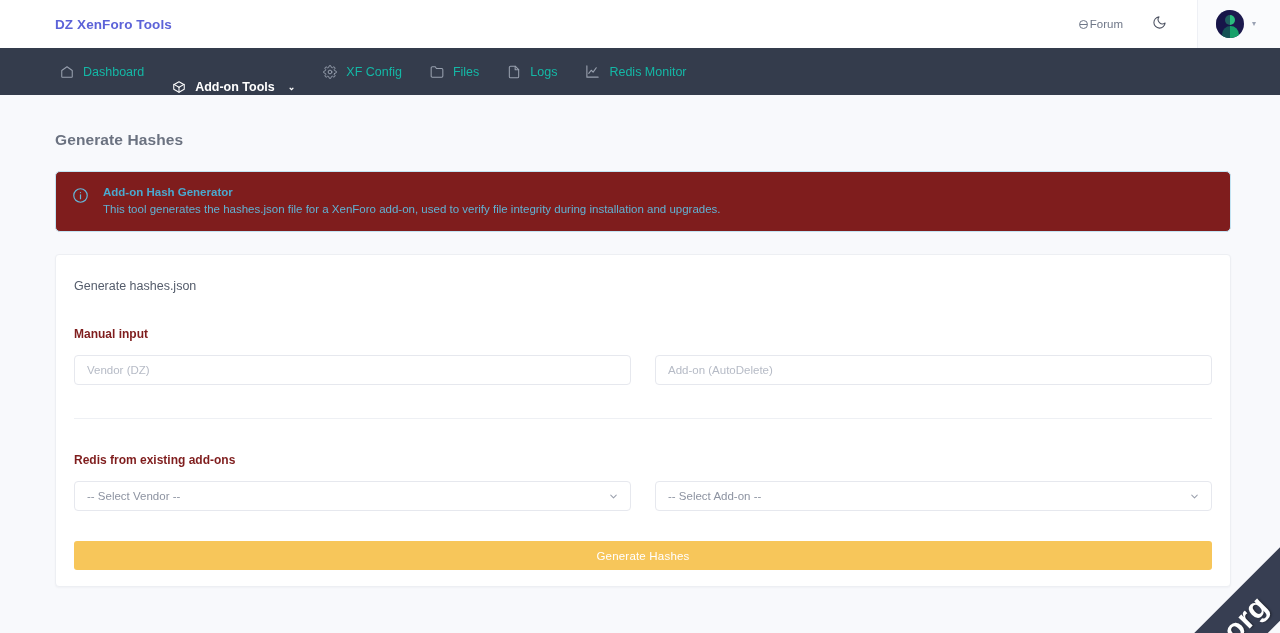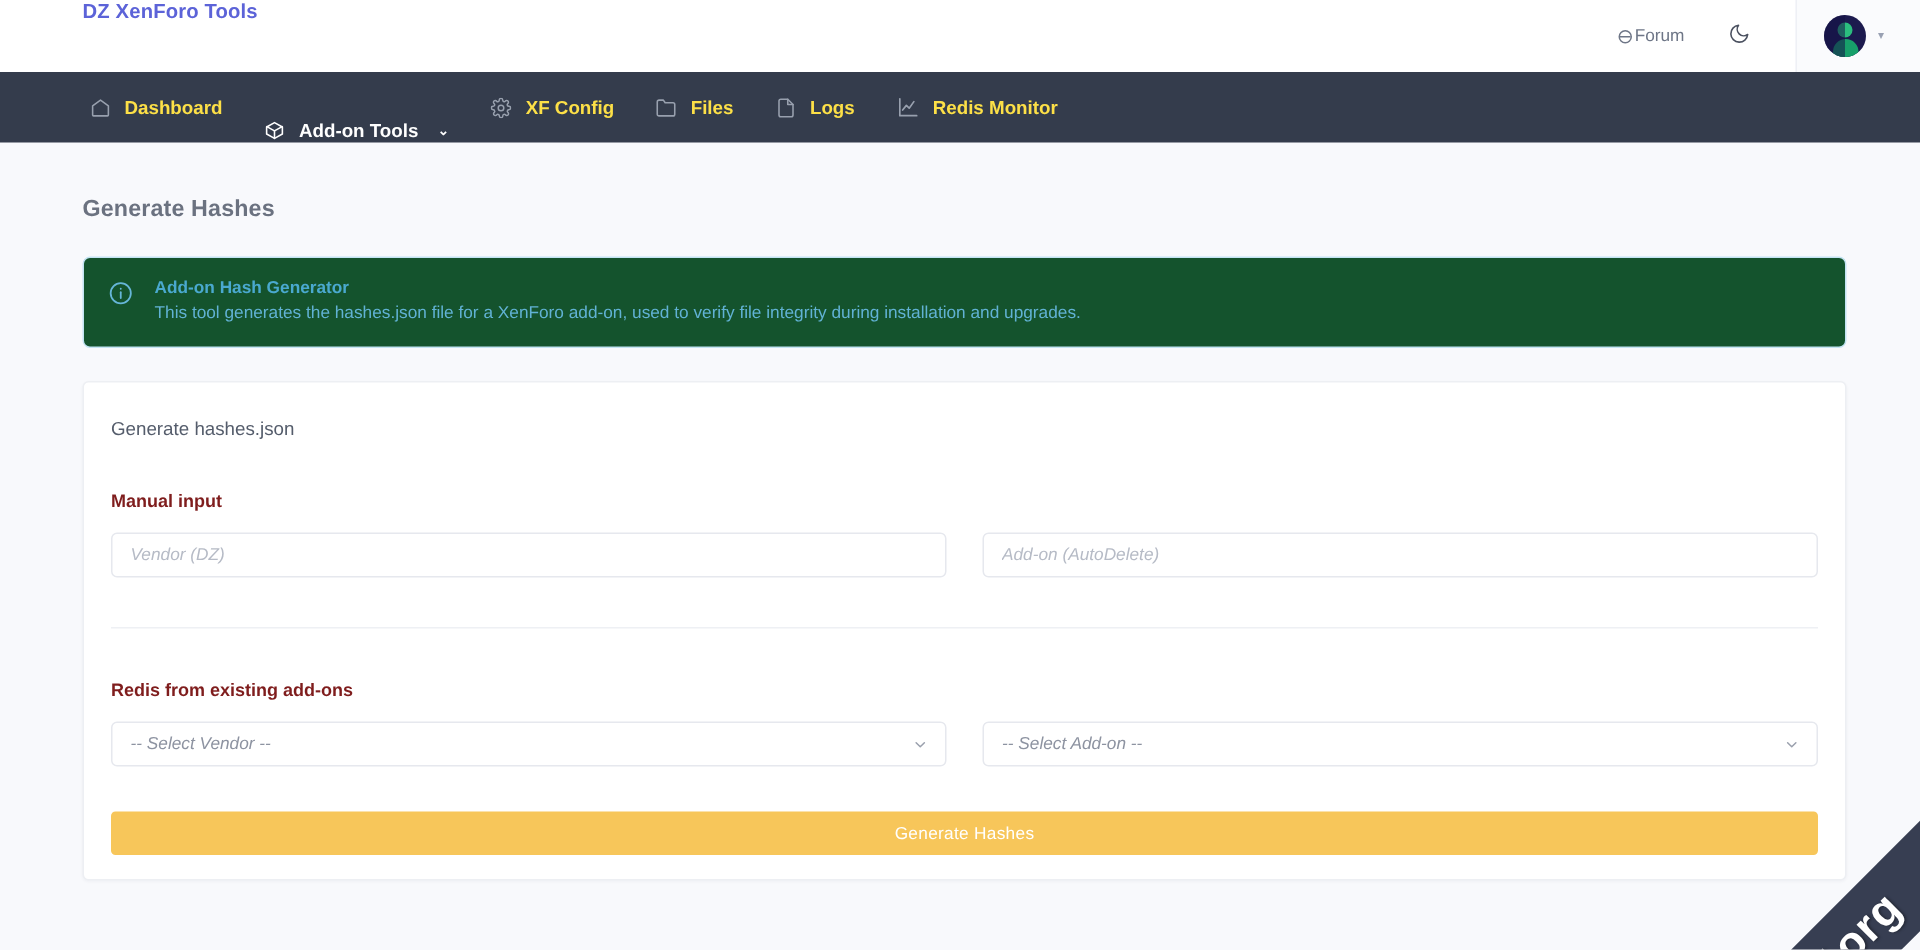--- a/index.html
+++ b/index.html
@@ -15,20 +15,21 @@
     background: #f8f9fc;
     color: #3c4257;
     position: relative;
   }
 
   
   .topbar {
     height: 48px;
     background: #ffffff;
     display: flex;
+    align-items: center;
     position: relative;
   }
 
   .brand {
     margin-left: 55px;
     font-size: 13.5px;
     font-weight: bold;
     color: #5c63d8;
     letter-spacing: .1px;
     text-decoration: none;
@@ -134,46 +135,45 @@
     padding-left: 46px;
   }
 
   .nav-item {
     display: flex;
     align-items: center;
     gap: 9px;
     height: 47px;
     padding: 0 14px;
     font-size: 12.5px;
-    color: #fde047;
+    color: #14b8a6;
     text-decoration: none;
     cursor: pointer;
     white-space: nowrap;
-    font-weight: bold;
   }
   .nav-item.active { color: #ffffff; font-weight: bold; margin-top: 31px; }
   .nav-item .chev { font-size: 9px; margin-left: 4px; }
   .nav-icon { display: flex; align-items: center; }
 
   
   .page {
     padding: 0 55px;
   }
 
   .page-title {
     font-size: 15.5px;
     font-weight: bold;
     color: #6b7280;
     padding: 36px 0 22px 0;
     letter-spacing: .1px;
   }
 
   
   .alert {
-    background: #14532d;
+    background: #7f1d1d;
     border: 1px solid #c3e4f3;
     border-radius: 5px;
     padding: 14px 16px;
     display: flex;
     gap: 14px;
     align-items: flex-start;
     width: 1176px;
   }
   .alert-icon {
     flex: none;
@@ -225,21 +225,20 @@
     flex: 1;
     height: 30px;
     border: 1px solid #e6e8ee;
     border-radius: 4px;
     background: #ffffff;
     font-family: "Liberation Sans", sans-serif;
     font-size: 11.5px;
     color: #aab0bc;
     padding: 0 12px;
     outline: none;
-    font-style: italic;
   }
   .input::placeholder { color: #b6bbc6; }
 
   .select-wrap {
     flex: 1;
     position: relative;
     display: flex;
   }
   .select {
     width: 100%;

